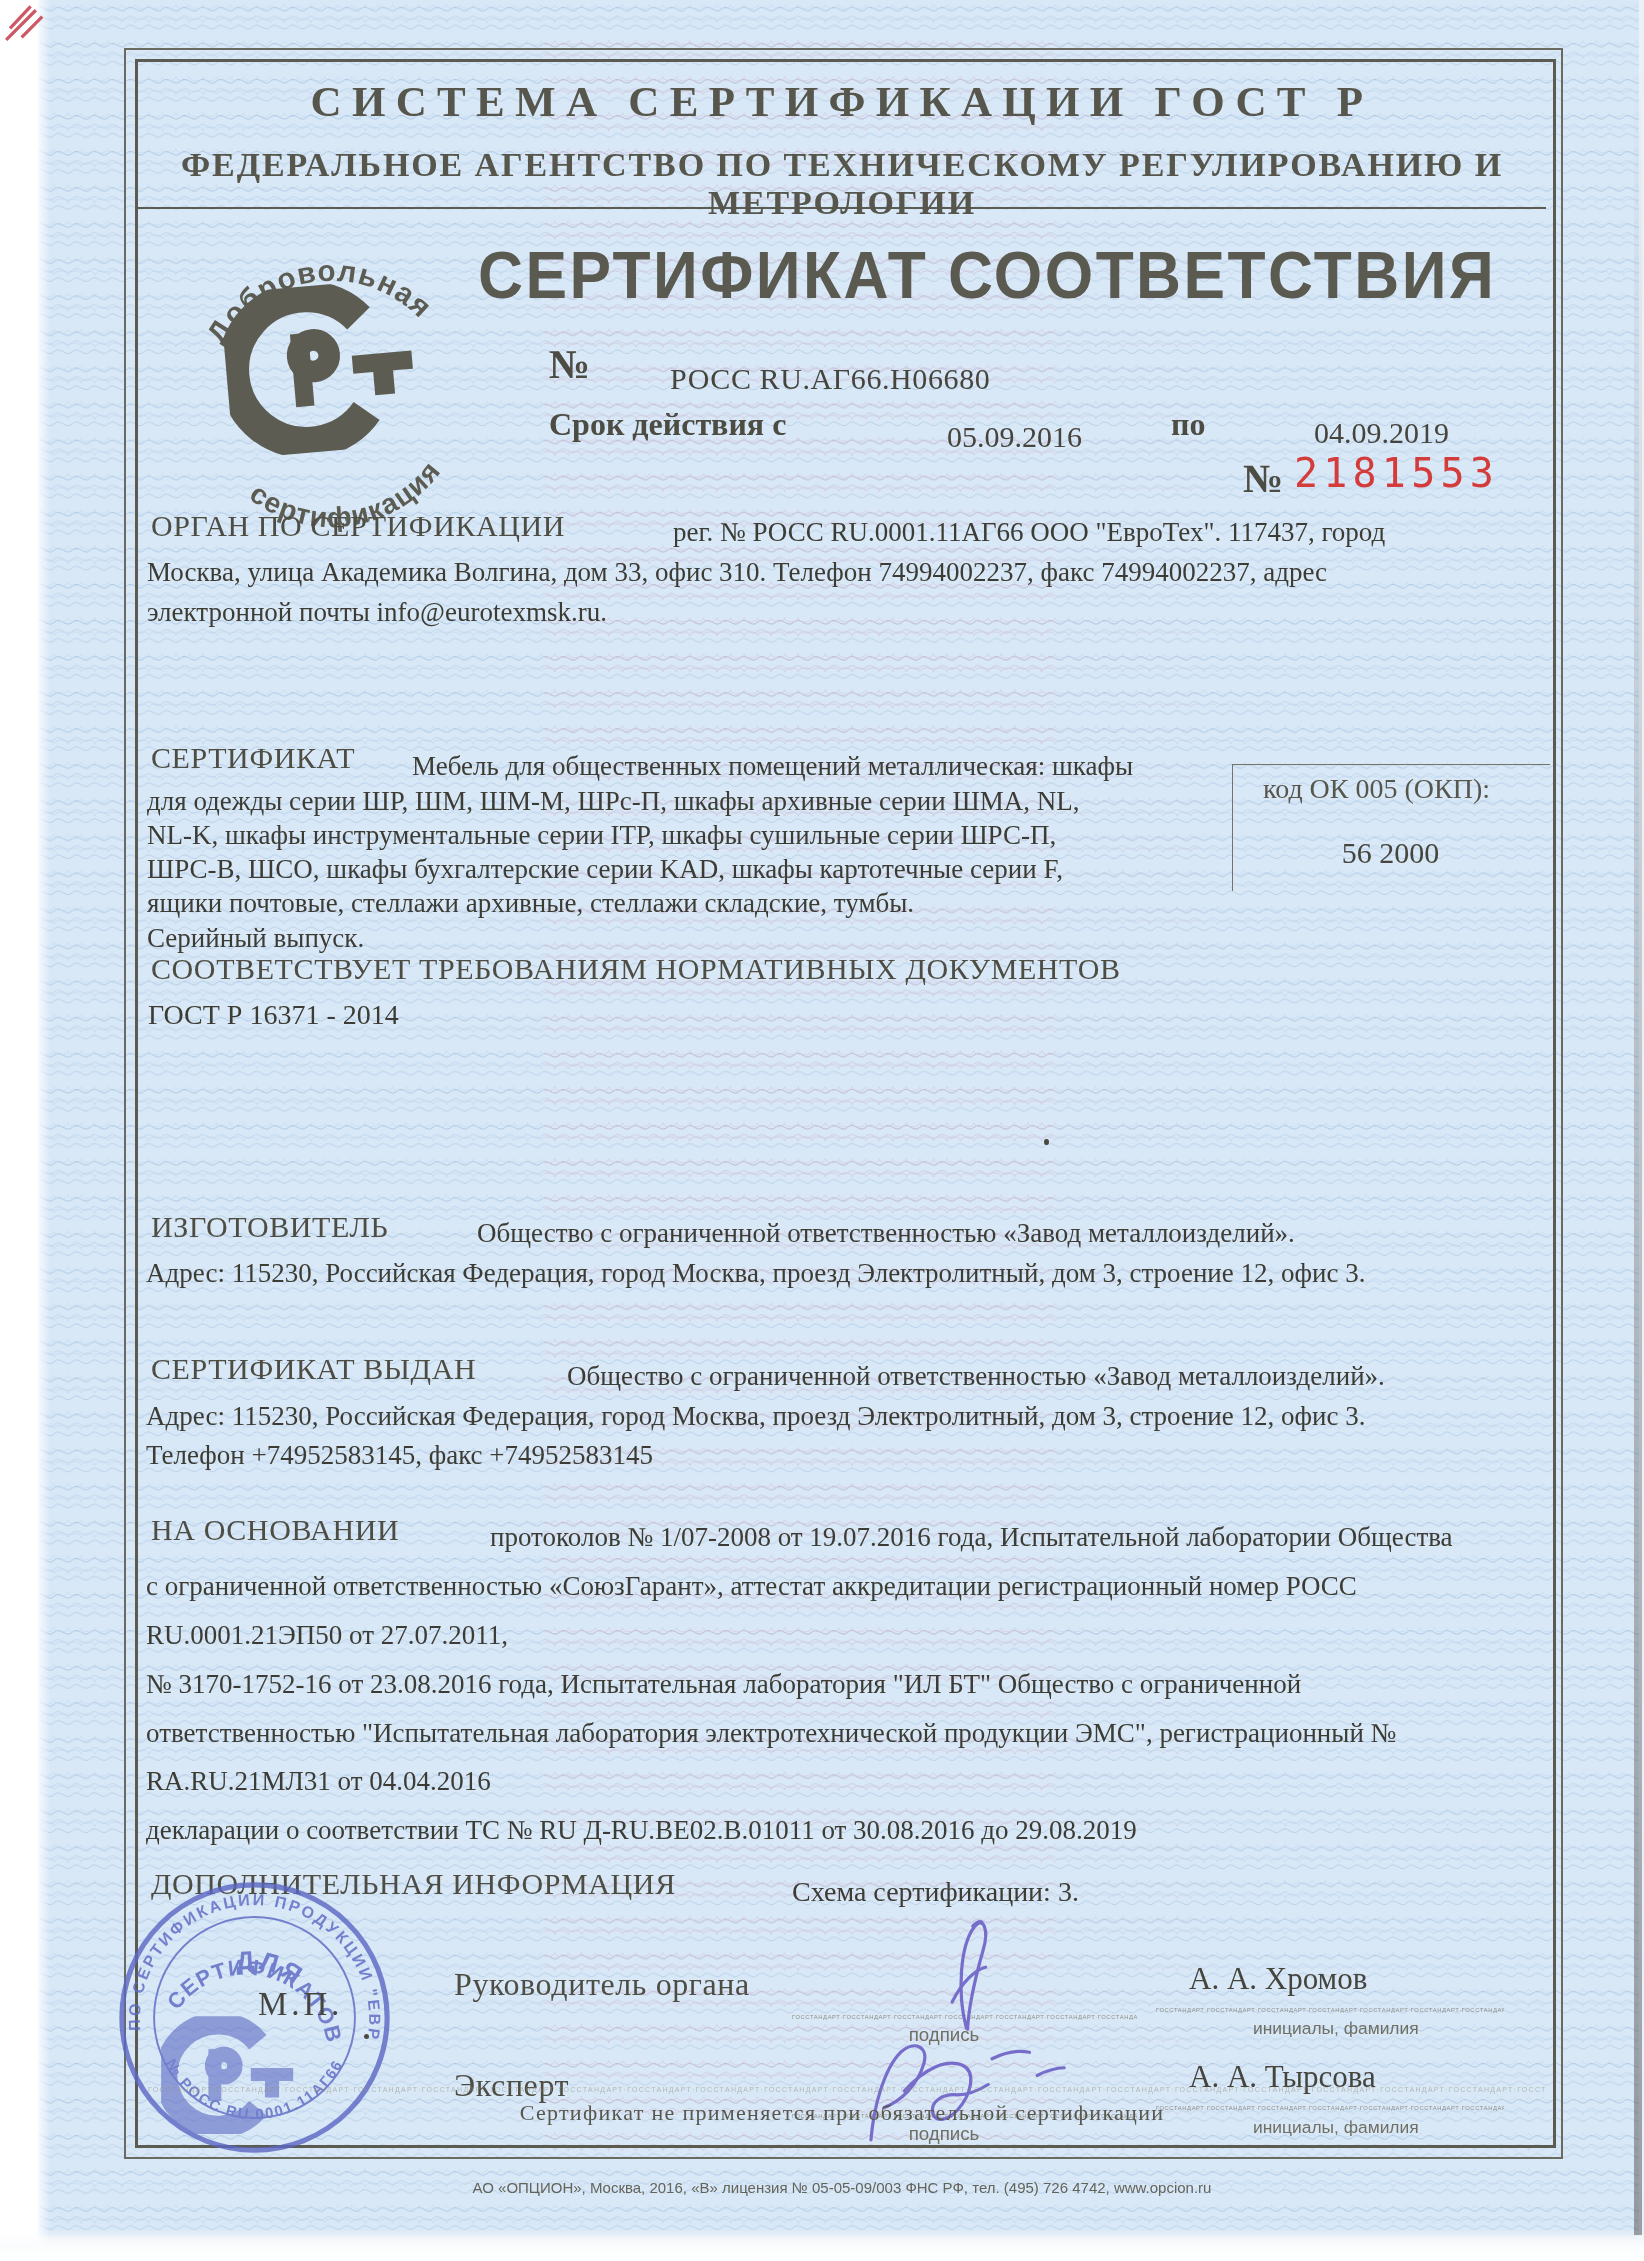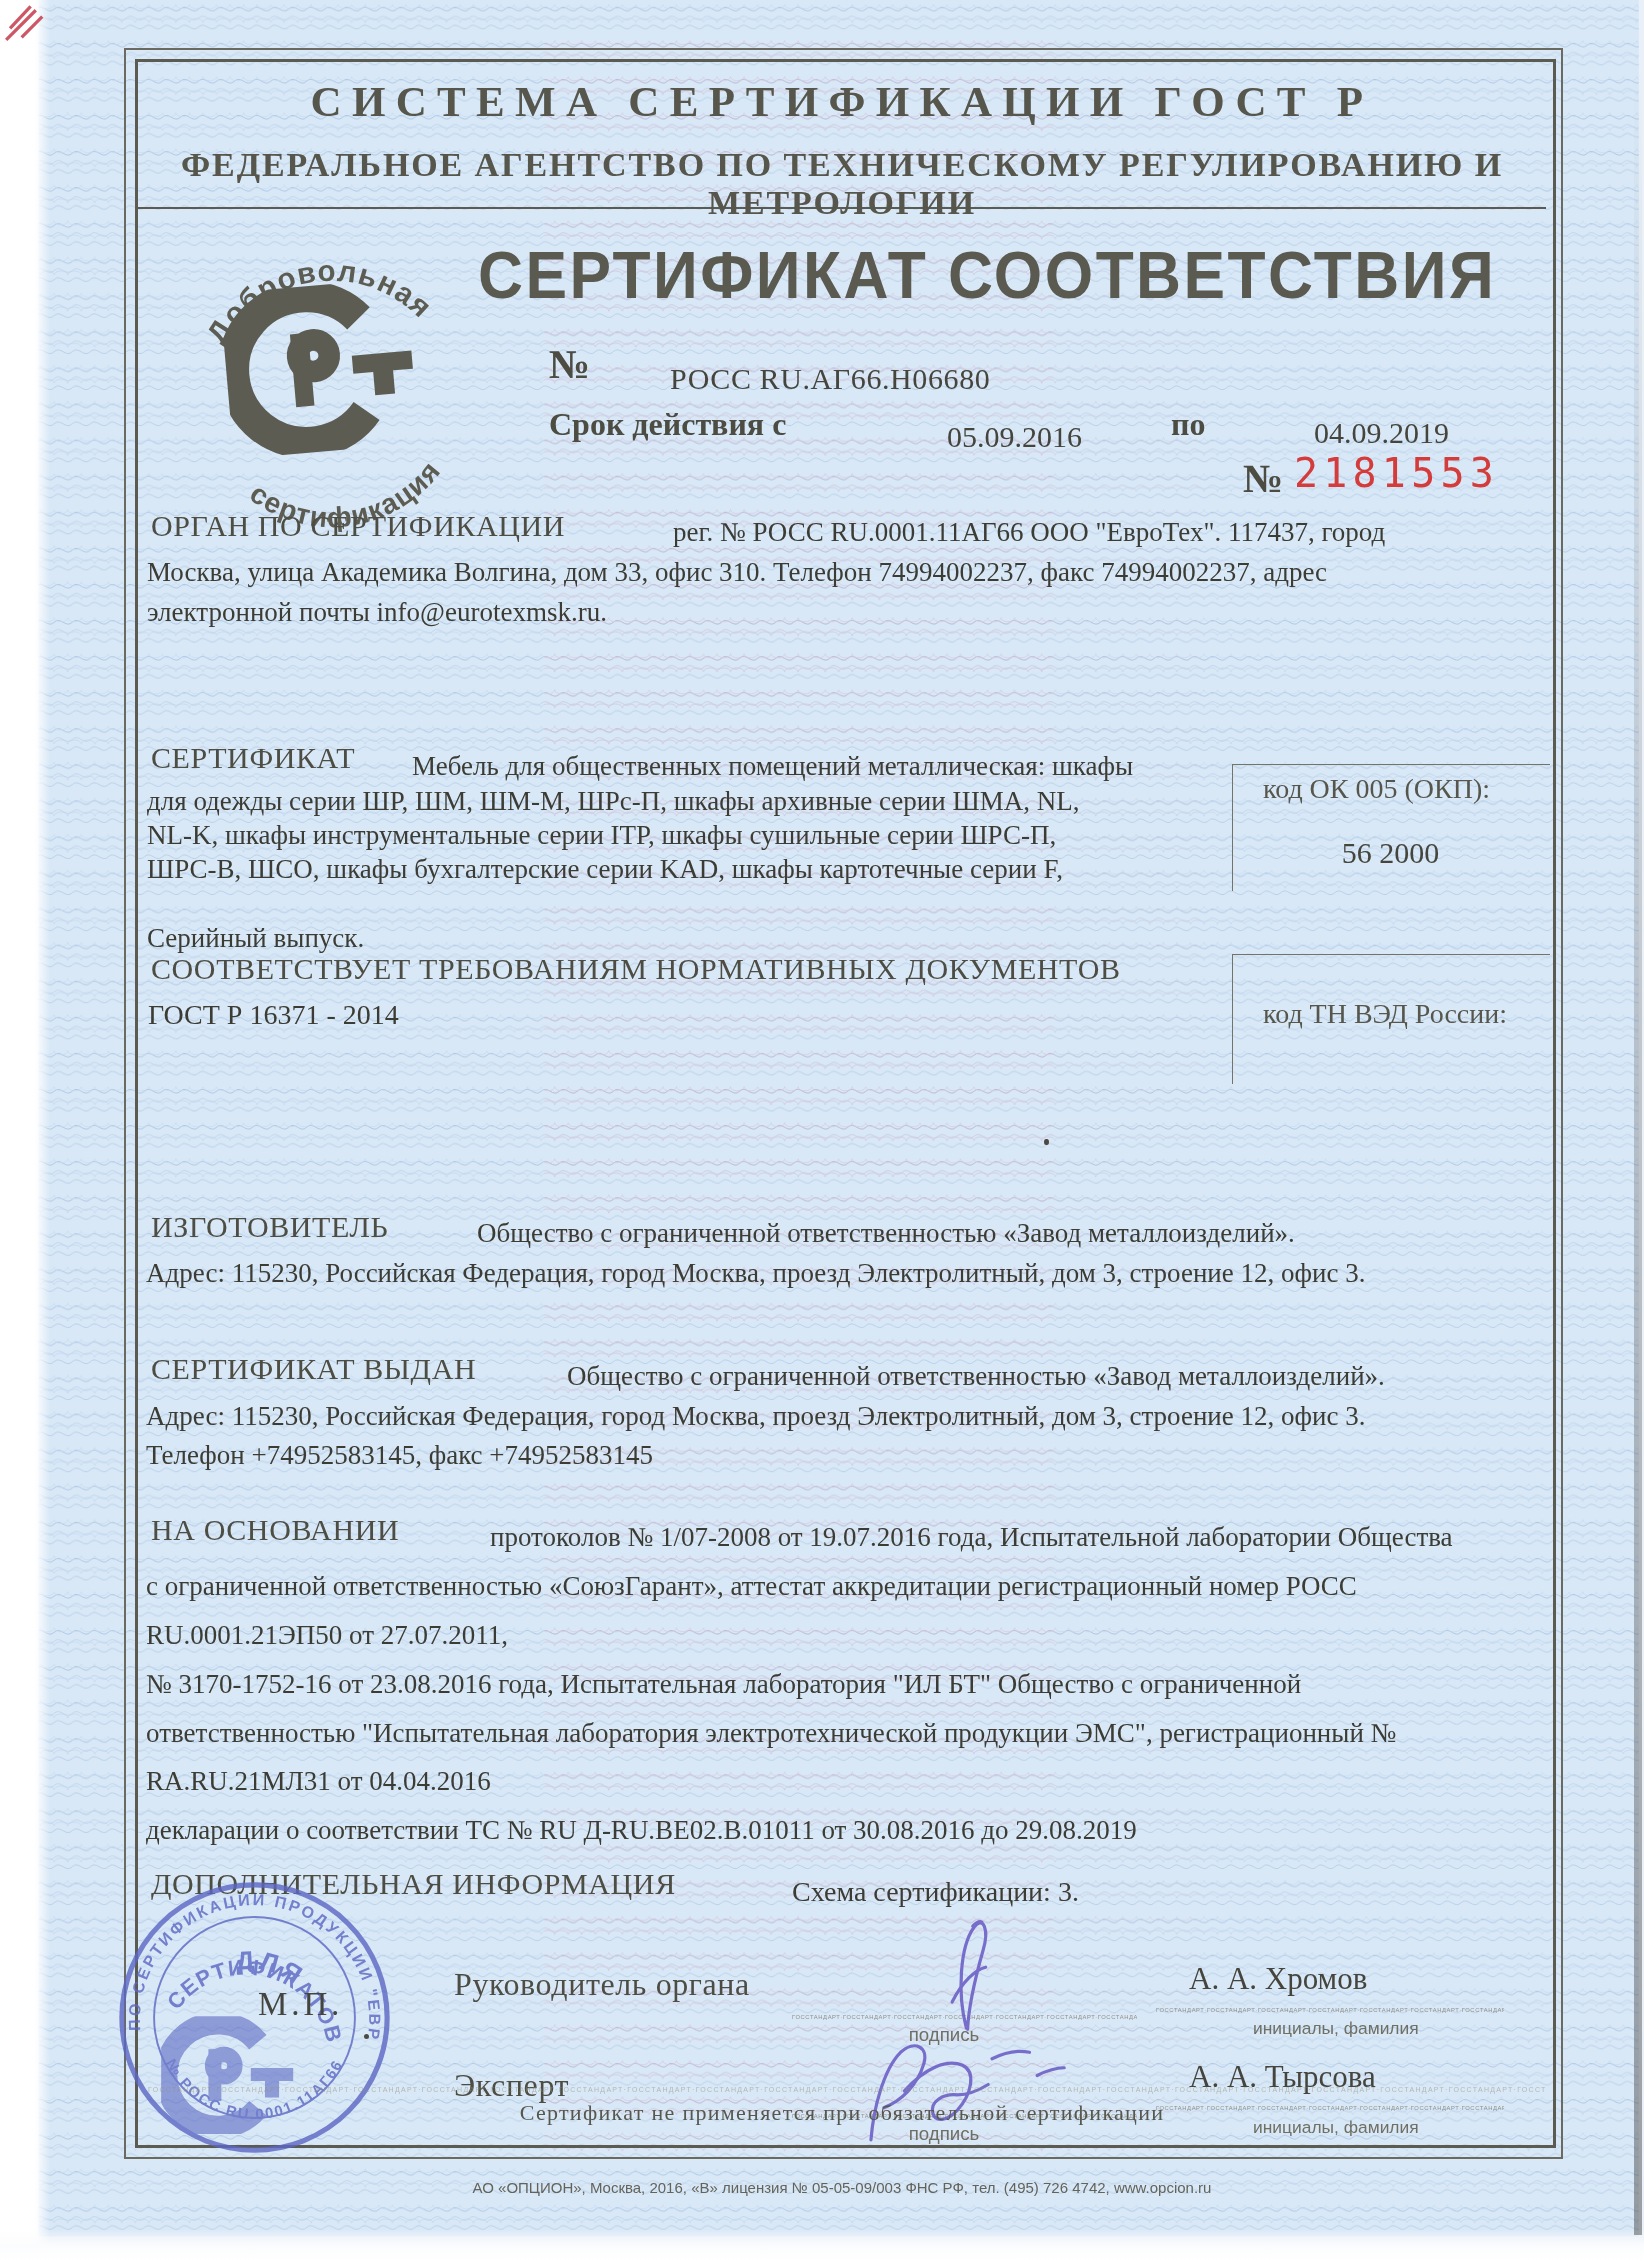--- a/index.html
+++ b/index.html
@@ -131,33 +131,31 @@
   <div class="abs sec" style="left:151px;top:509px">ОРГАН ПО СЕРТИФИКАЦИИ</div>
   <div class="abs bt" style="left:673px;top:517px">рег. № РОСС RU.0001.11АГ66 ООО "ЕвроТех". 117437, город</div>
   <div class="abs bt" style="left:147px;top:557px">Москва, улица Академика Волгина, дом 33, офис 310. Телефон 74994002237, факс 74994002237, адрес</div>
   <div class="abs bt" style="left:147px;top:597px">электронной почты info@eurotexmsk.ru.</div>
 
   <div class="abs sec" style="left:151px;top:741px">СЕРТИФИКАТ</div>
   <div class="abs bt" style="left:412px;top:751px">Мебель для общественных помещений металлическая: шкафы</div>
   <div class="abs bt" style="left:147px;top:786px">для одежды серии ШР, ШМ, ШМ-М, ШРс-П, шкафы архивные серии ШМА, NL,</div>
   <div class="abs bt" style="left:147px;top:820px">NL-K, шкафы инструментальные серии ITP, шкафы сушильные серии ШРС-П,</div>
   <div class="abs bt" style="left:147px;top:854px">ШРС-В, ШСО, шкафы бухгалтерские серии KAD, шкафы картотечные серии F,</div>
+  <div class="abs bt" style="left:147px;top:888px">ящики почтовые, стеллажи архивные, стеллажи складские, тумбы.</div>
   <div class="abs bt" style="left:147px;top:923px">Серийный выпуск.</div>
 
   <div class="abs codebox" style="left:1232px;top:764px;height:126px">
     <div class="codelabel" style="padding-top:7.7px">код ОК 005 (ОКП):</div>
   </div>
   <div class="abs codeval" style="left:1232px;top:836px">56 2000</div>
 
   <div class="abs sec" style="left:151px;top:952px">СООТВЕТСТВУЕТ ТРЕБОВАНИЯМ НОРМАТИВНЫХ ДОКУМЕНТОВ</div>
   <div class="abs bt" style="left:148px;top:999px;font-size:28px">ГОСТ Р 16371 - 2014</div>
 
-  <div class="abs codebox" style="left:1232px;top:954px;height:129px">
-    <div class="codelabel" style="padding-top:43px">код ТН ВЭД России:</div>
-  </div>
 
   <div class="abs speck" style="left:1044px;top:1139px;width:4.5px;height:6.4px"></div>
 
   <div class="abs sec" style="left:151px;top:1210px">ИЗГОТОВИТЕЛЬ</div>
   <div class="abs bt" style="left:477px;top:1218px">Общество с ограниченной ответственностью «Завод металлоизделий».</div>
   <div class="abs bt" style="left:146px;top:1258px">Адрес: 115230, Российская Федерация, город Москва, проезд Электролитный, дом 3, строение 12, офис 3.</div>
 
   <div class="abs sec" style="left:151px;top:1352px">СЕРТИФИКАТ ВЫДАН</div>
   <div class="abs bt" style="left:567px;top:1361px">Общество с ограниченной ответственностью «Завод металлоизделий».</div>
   <div class="abs bt" style="left:146px;top:1401px">Адрес: 115230, Российская Федерация, город Москва, проезд Электролитный, дом 3, строение 12, офис 3.</div>

